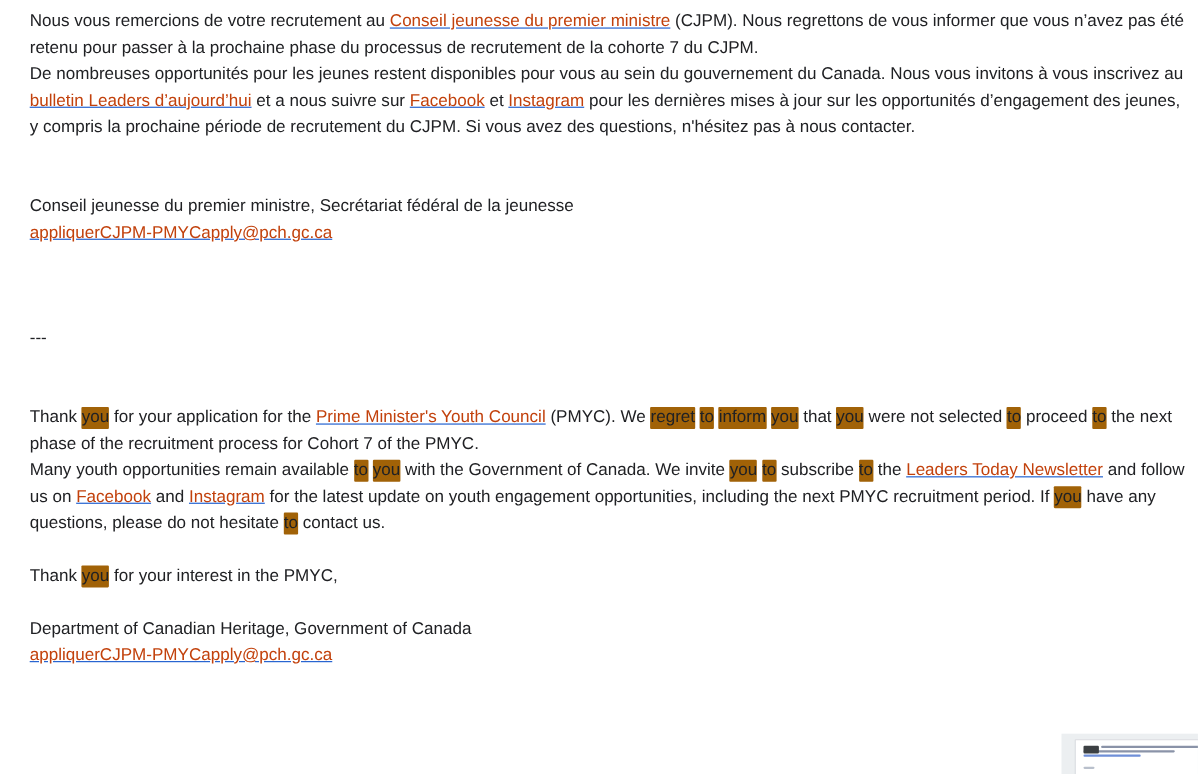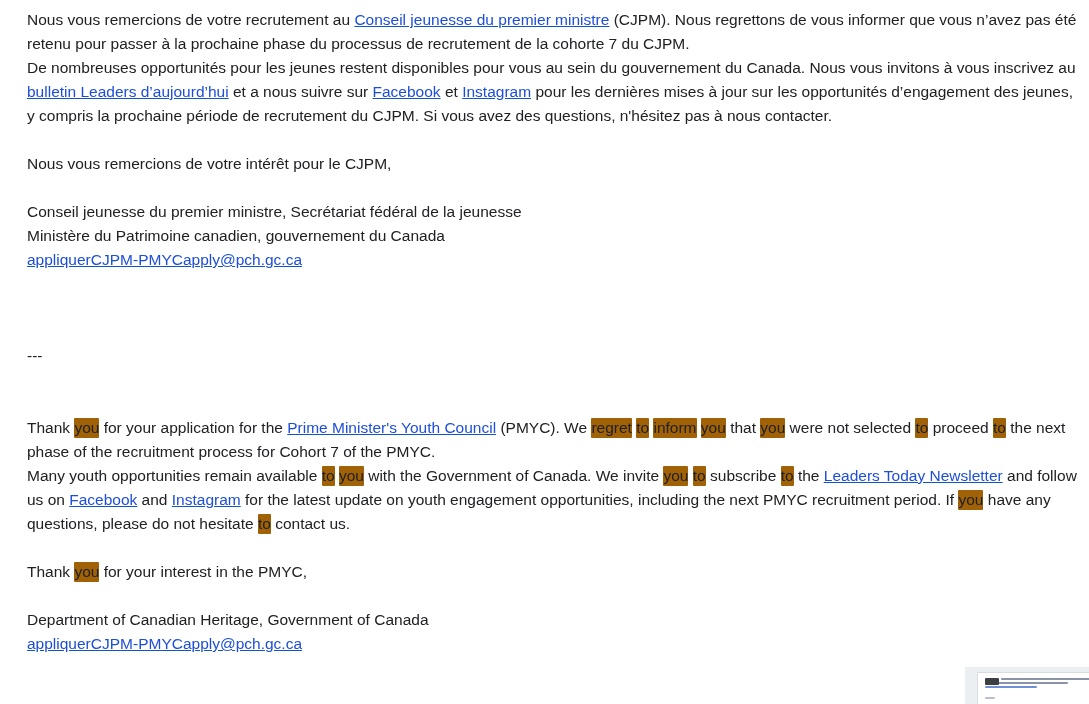--- a/index.html
+++ b/index.html
@@ -28,21 +28,21 @@
 
   .para {
     margin: 0;
     padding: 0;
   }
   .spacer {
     height: 24px;
   }
 
   a.link {
-    color: #1d4ed8;
+    color: #c2410c;
     text-decoration: underline;
     text-decoration-color: #1155cc;
     cursor: pointer;
   }
 
   .hl {
     background-color: #a16207;
     padding: 1px 0 2px 0;
     border-radius: 1px;
     text-align: center;
@@ -110,26 +110,24 @@
 <body>
 
 <div class="email-body">
 
   <p class="para"><span>Nous vous remercions de votre recrutement au </span><a class="link" href="#">Conseil jeunesse du premier ministre</a><span> (CJPM). Nous regrettons de vous informer que vous n’avez pas été retenu pour passer à la prochaine phase du processus de recrutement de la cohorte 7 du CJPM.</span></p>
 
   <p class="para"><span>De nombreuses opportunités pour les jeunes restent disponibles pour vous au sein du gouvernement du Canada. Nous vous invitons à vous inscrivez au </span><a class="link" href="#">bulletin Leaders d’aujourd’hui</a><span> et a nous suivre sur </span><a class="link" href="#">Facebook</a><span> et </span><a class="link" href="#">Instagram</a><span> pour les dernières mises à jour sur les opportunités d’engagement des jeunes, y compris la prochaine période de recrutement du CJPM. Si vous avez des questions, n'hésitez pas à nous contacter.</span></p>
 
   <div class="spacer"></div>
 
-  <p class="para">Nous vous remercions de votre intérêt pour le CJPM,</p>
 
   <div class="spacer"></div>
 
   <p class="para">Conseil jeunesse du premier ministre, Secrétariat fédéral de la jeunesse</p>
-  <p class="para">Ministère du Patrimoine canadien, gouvernement du Canada</p>
   <p class="para"><a class="link" href="#">appliquerCJPM-PMYCapply@pch.gc.ca</a></p>
 
   <div class="spacer"></div>
   <div class="spacer"></div>
   <div class="spacer"></div>
 
   <p class="para dashes">---</p>
 
   <div class="spacer"></div>
 

